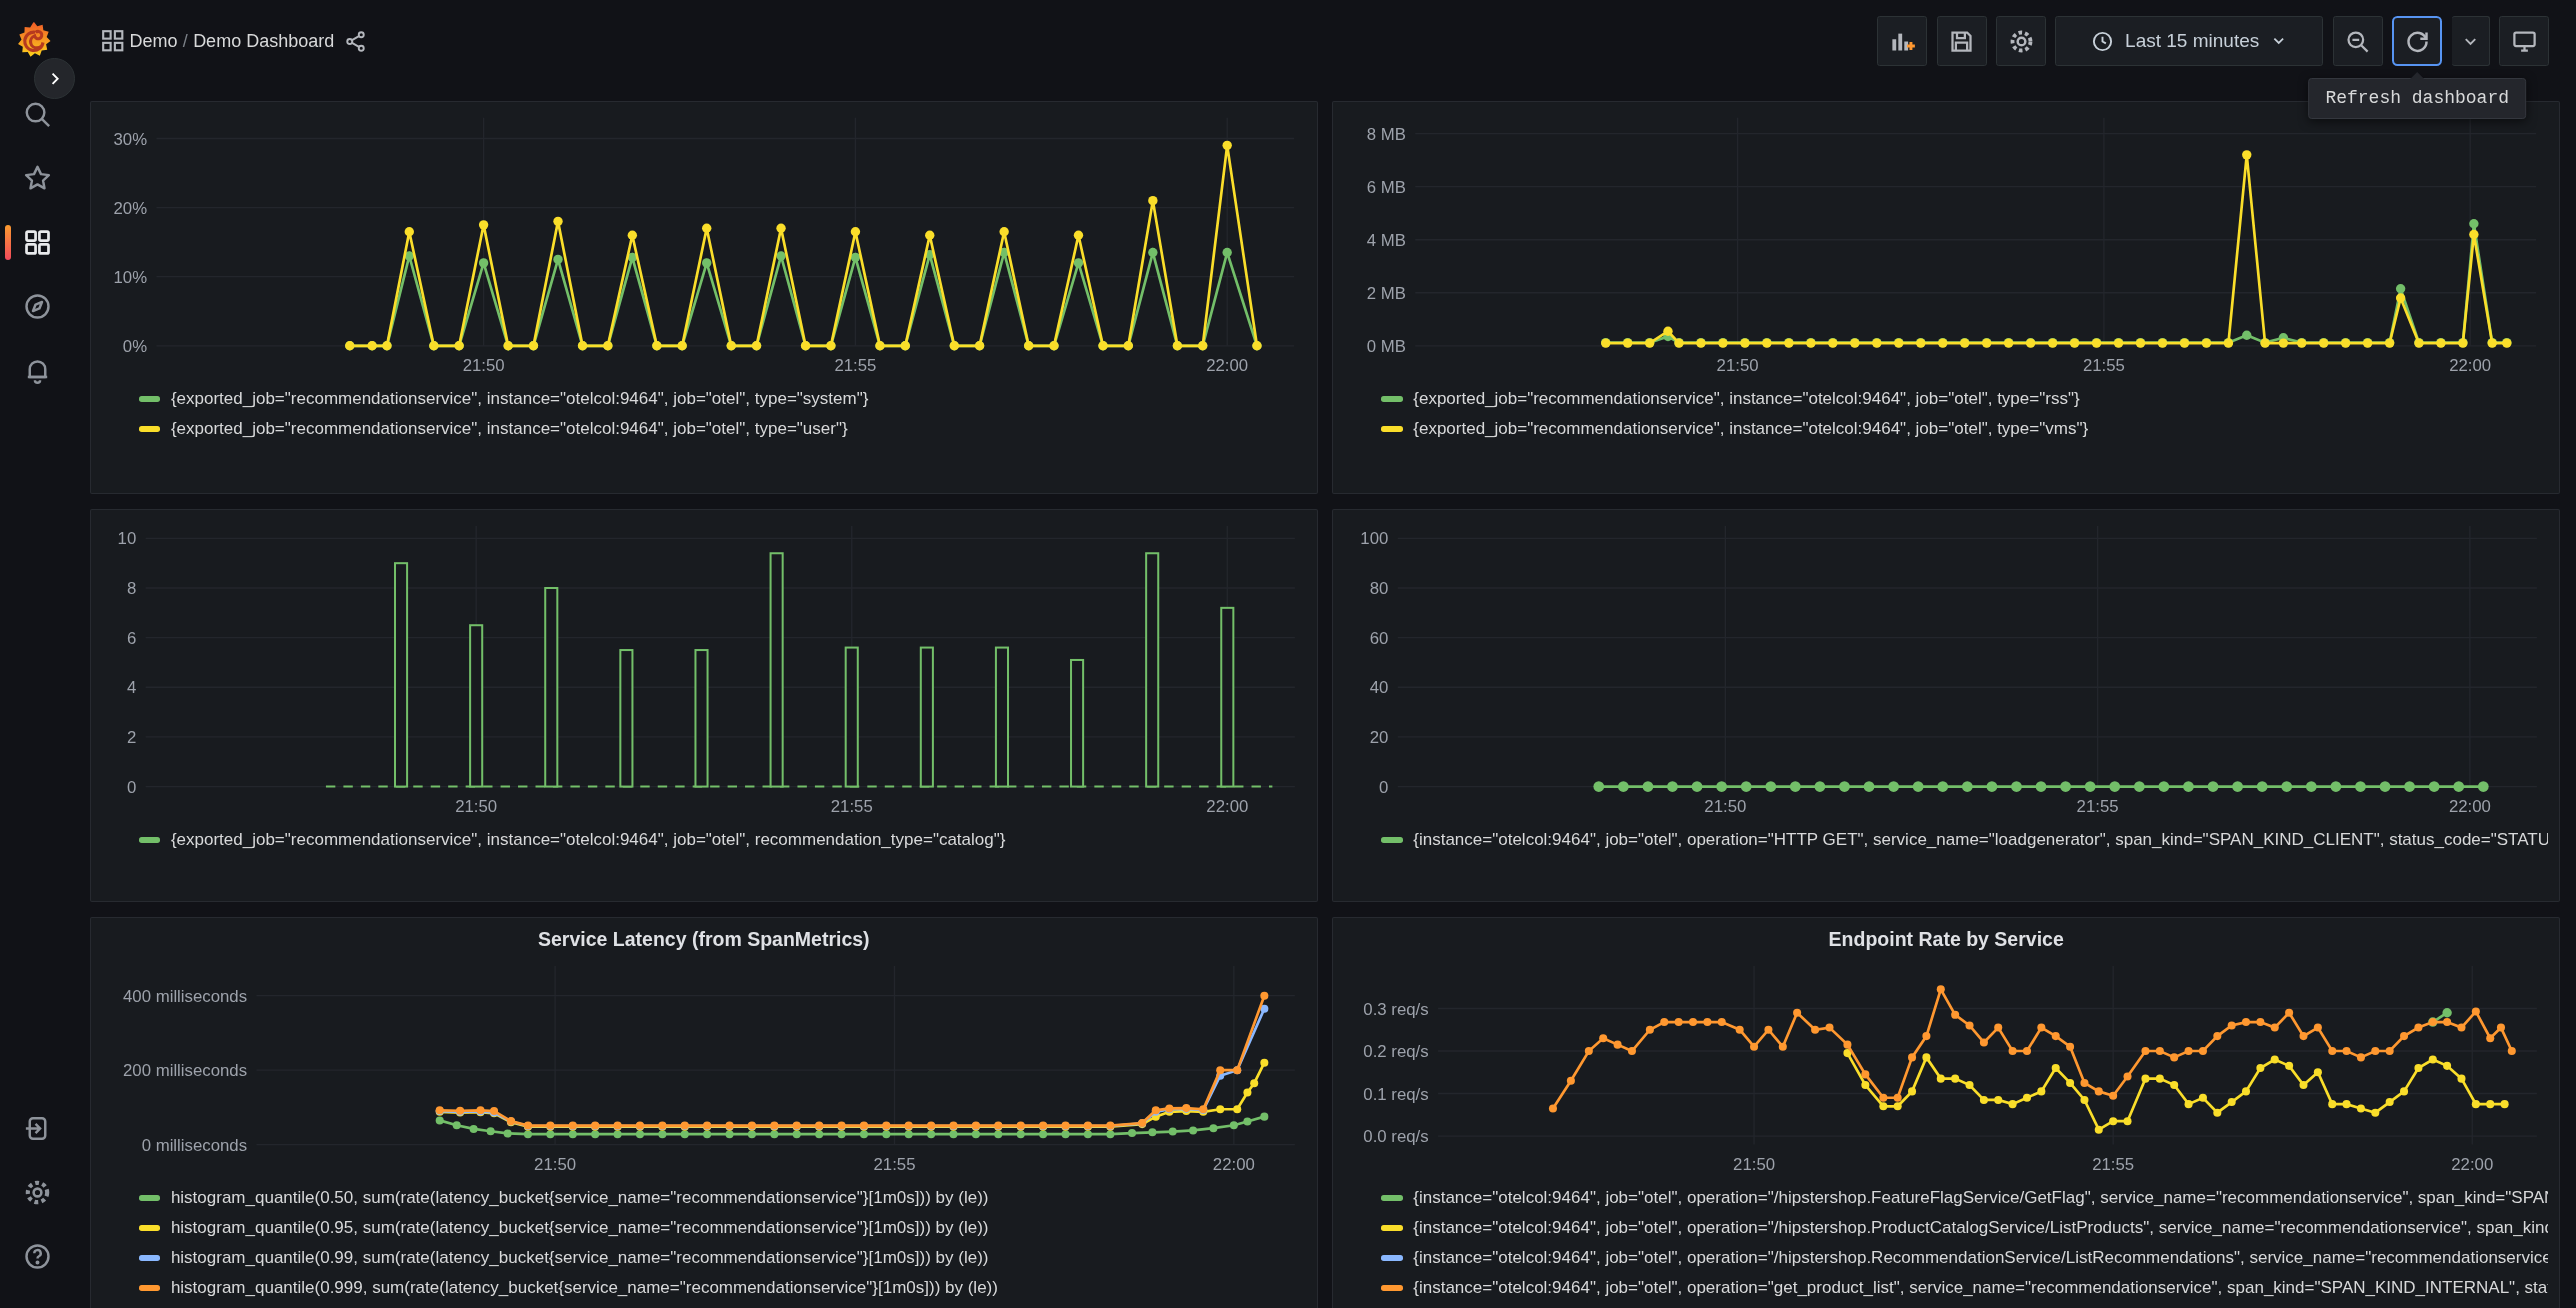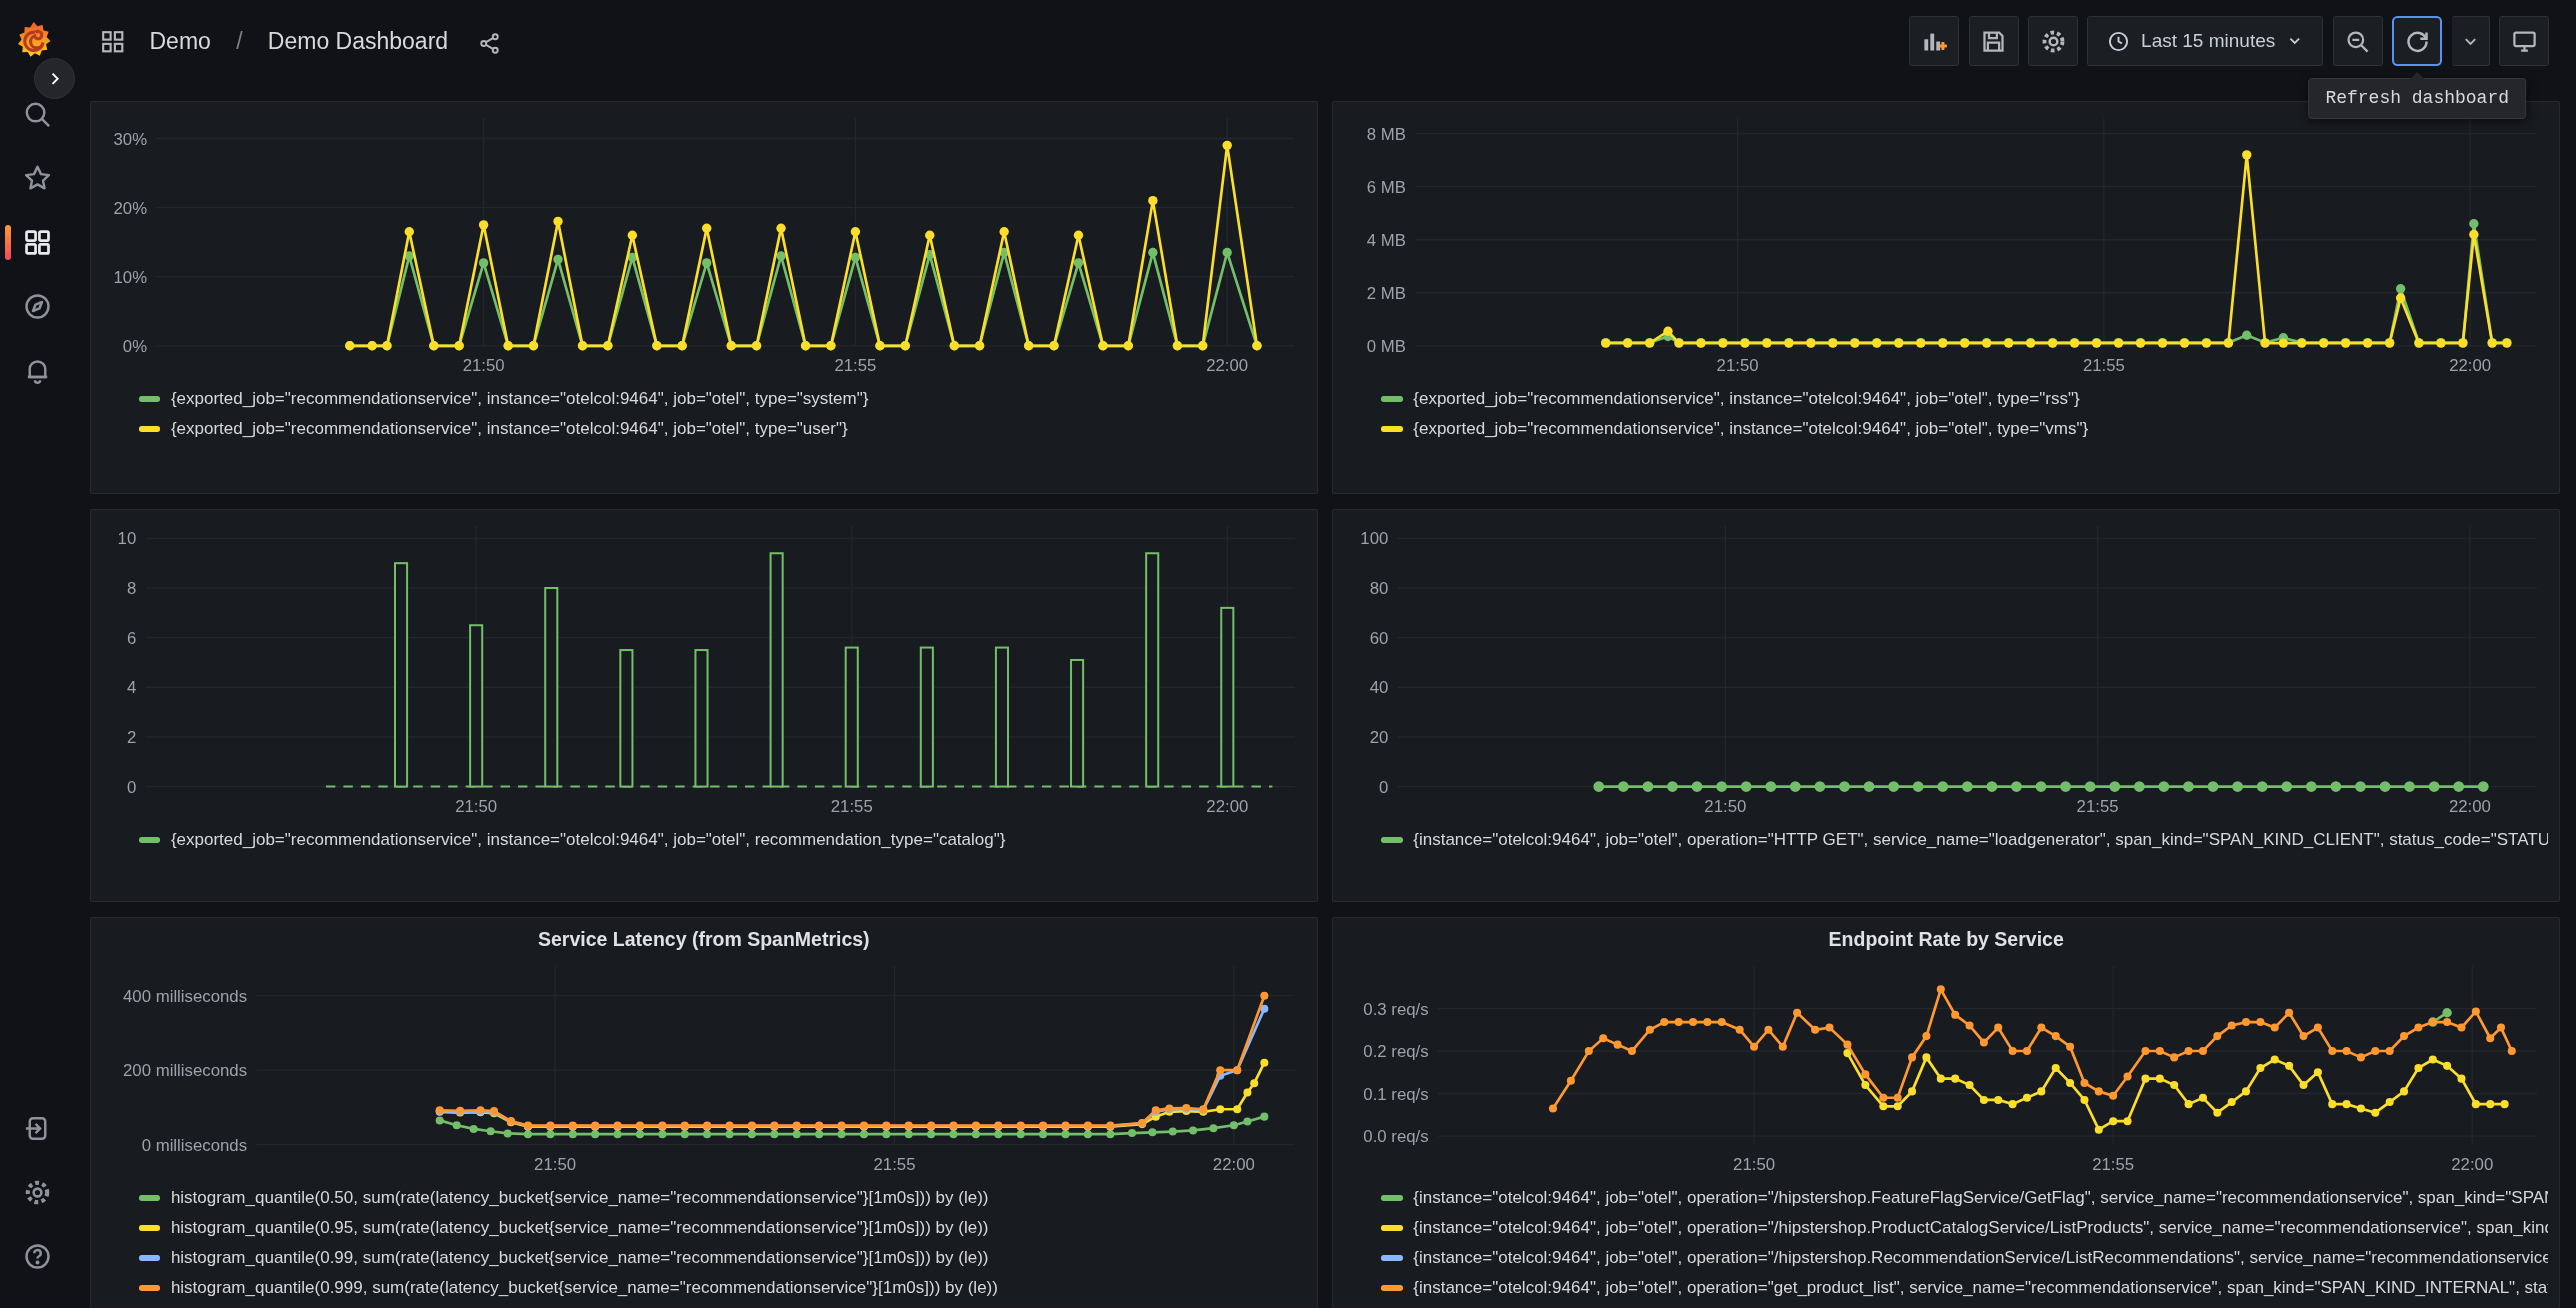--- a/index.html
+++ b/index.html
@@ -8,32 +8,32 @@
     background:#111217;color:#d8d9da;
     font-family:"Liberation Sans",sans-serif;
   }
   
   .topbar{
     position:absolute;left:0;top:0;width:2576px;height:82px;
     display:flex;align-items:center;box-sizing:border-box;
     padding:0 27px 0 12px;background:#111217;
   }
   .logo{width:44px;height:44px;flex:0 0 auto;}
-  .crumbs{display:flex;align-items:flex-end;gap:24px;margin-left:44px;font-size:23px;color:#d8d9da;}
+  .crumbs{display:flex;align-items:center;gap:4px;margin-left:44px;font-size:18px;color:#d8d9da;}
   .crumbs .sep{color:#7b8087;margin:0 1.3px;}
   .crumb{cursor:pointer;}
   .tb-spacer{flex:1;}
   .tb-actions{display:flex;align-items:center;gap:9.4px;position:relative;}
   .tb-btn{
     width:50px;height:50px;border:0.7px solid #2c3235;background:#1b1e23;border-radius:2.7px;
     display:flex;align-items:center;justify-content:center;box-sizing:border-box;cursor:pointer;
   }
   .timepicker{
     height:50px;border:0.7px solid #2c3235;background:#1b1e23;border-radius:2.7px;
-    display:flex;align-items:center;gap:10.7px;padding:0 19px;box-sizing:border-box;
+    display:flex;align-items:center;gap:10.7px;padding:0 35px;box-sizing:border-box;
     font-size:19px;color:#c7d0d9;font-weight:500;cursor:pointer;
   }
   .refresh-wrap{position:relative;display:flex;align-items:center;font-family:Liberation Mono, monospace;}
   .refresh-btn{border:2.7px solid #5794f2;border-radius:5.4px;}
   .tooltip{
     position:absolute;top:62px;left:50%;transform:translateX(-50%);
     background:#24262c;border:0.7px solid #34373e;border-radius:3.4px;
     padding:9.4px 16px;font-size:18px;color:#d8d9da;white-space:nowrap;z-index:30;
     box-shadow:0 2.7px 9.4px rgba(0,0,0,.5);
   }

